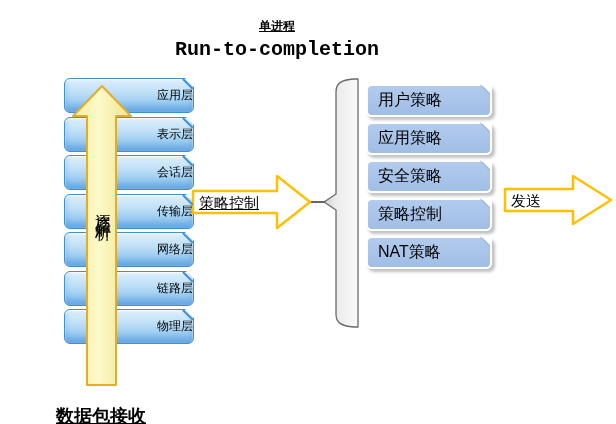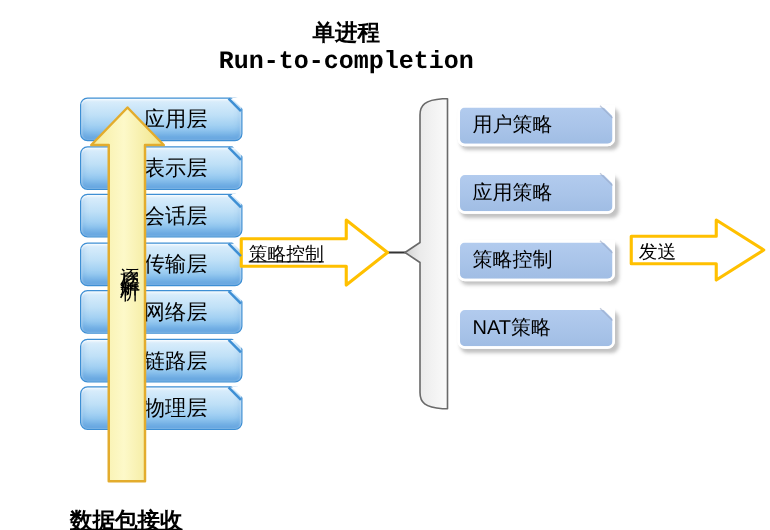--- a/index.html
+++ b/index.html
@@ -2,31 +2,31 @@
 <html><head>
 <meta charset="utf-8">
 <style>
   html,body{margin:0;padding:0;background:#fff;}
   .canvas{
     position:relative;width:616px;height:424px;background:#ffffff;
     font-family:"Liberation Sans","DejaVu Sans",sans-serif;color:#000;overflow:hidden;
   }
   
   .title{position:absolute;left:97px;top:14px;width:360px;text-align:center;}
-  .title .cn{font-size:18px;font-weight:bold;line-height:24px;}
+  .title .cn{font-size:12px;font-weight:bold;line-height:24px;text-decoration:underline;}
   .title .en{font-size:20px;font-weight:bold;line-height:24px;font-family:Liberation Mono, monospace;}
   
   .osi-stack{position:absolute;left:64px;top:78px;width:130px;}
   .osi-box{
     position:relative;height:35px;margin-bottom:3.5px;box-sizing:border-box;
     border:1.5px solid #3e8fd4;border-radius:6px;
     background:linear-gradient(180deg,#ddeffc 0%,#bfe0f7 40%,#93c8f0 78%,#7db9ea 100%);
     box-shadow:inset 0 1px 2px rgba(255,255,255,.95), inset 0 -5px 6px rgba(70,140,210,.45);
-    display:flex;align-items:center;justify-content:flex-start;padding-left:50px;
-    font-size:17px;
+    display:flex;align-items:center;justify-content:flex-end;padding-left:50px;
+    font-size:12px;
   }
   .osi-box::after{content:"";position:absolute;top:-1.5px;right:-1.5px;
     border-top:10px solid #fff;border-left:10px solid transparent;}
   .osi-box::before{content:"";position:absolute;top:4px;right:-2px;width:14px;height:1.5px;
     background:#3e8fd4;transform:rotate(45deg);z-index:2;}
   
   .up-arrow-svg{position:absolute;left:59px;top:84px;}
   .v-label{
     position:absolute;left:93px;top:201px;font-size:16px;line-height:20px;
     writing-mode:vertical-rl;text-orientation:upright;letter-spacing:4px;
@@ -35,21 +35,21 @@
   
   .mid-arrow-svg{position:absolute;left:191px;top:173px;}
   .mid-arrow-label{position:absolute;left:199px;top:194px;font-size:15px;text-decoration:underline;}
   .send-arrow-svg{position:absolute;left:503px;top:174px;}
   .send-arrow-label{position:absolute;left:511px;top:192px;font-size:15px;text-align:right;}
   
   .brace-svg{position:absolute;left:317px;top:77px;}
   
   .policy-stack{position:absolute;left:366px;top:84px;width:126px;}
   .policy-box{
-    position:relative;height:33px;margin-bottom:21px;box-sizing:border-box;
+    position:relative;height:33px;margin-bottom:5px;box-sizing:border-box;
     background:linear-gradient(180deg,#b2cbee 0%,#a9c4e9 55%,#a0bde4 100%);
     border:2px solid #ffffff;border-radius:6px;
     box-shadow:2.5px 3px 3px rgba(120,120,120,.45);
     display:flex;align-items:center;padding-left:10px;font-size:16px;
   }
   .policy-box::after{content:"";position:absolute;top:-2px;right:-2px;
     border-top:11px solid #fff;border-left:11px solid transparent;}
   .policy-box::before{content:"";position:absolute;top:3px;right:-2px;width:14px;height:1px;
     background:rgba(150,165,195,.6);transform:rotate(45deg);z-index:2;}
 </style>
@@ -119,20 +119,23 @@
   </svg>
 
   <div class="policy-stack">
     <div class="policy-box">
         <span>用户策略</span>
       </div>
     <div class="policy-box">
         <span>应用策略</span>
       </div>
     <div class="policy-box">
+        <span>安全策略</span>
+      </div>
+    <div class="policy-box">
         <span>策略控制</span>
       </div>
     <div class="policy-box">
         <span>NAT策略</span>
       </div>
   </div>
 
   <svg class="send-arrow-svg" width="112" height="52" viewBox="0 0 112 52">
     <polygon points="2,15 70,15 70,2 108,26 70,50 70,37 2,37" fill="#ffffff" stroke="#ffc000" stroke-width="2.5" stroke-linejoin="round"></polygon>
   </svg>

